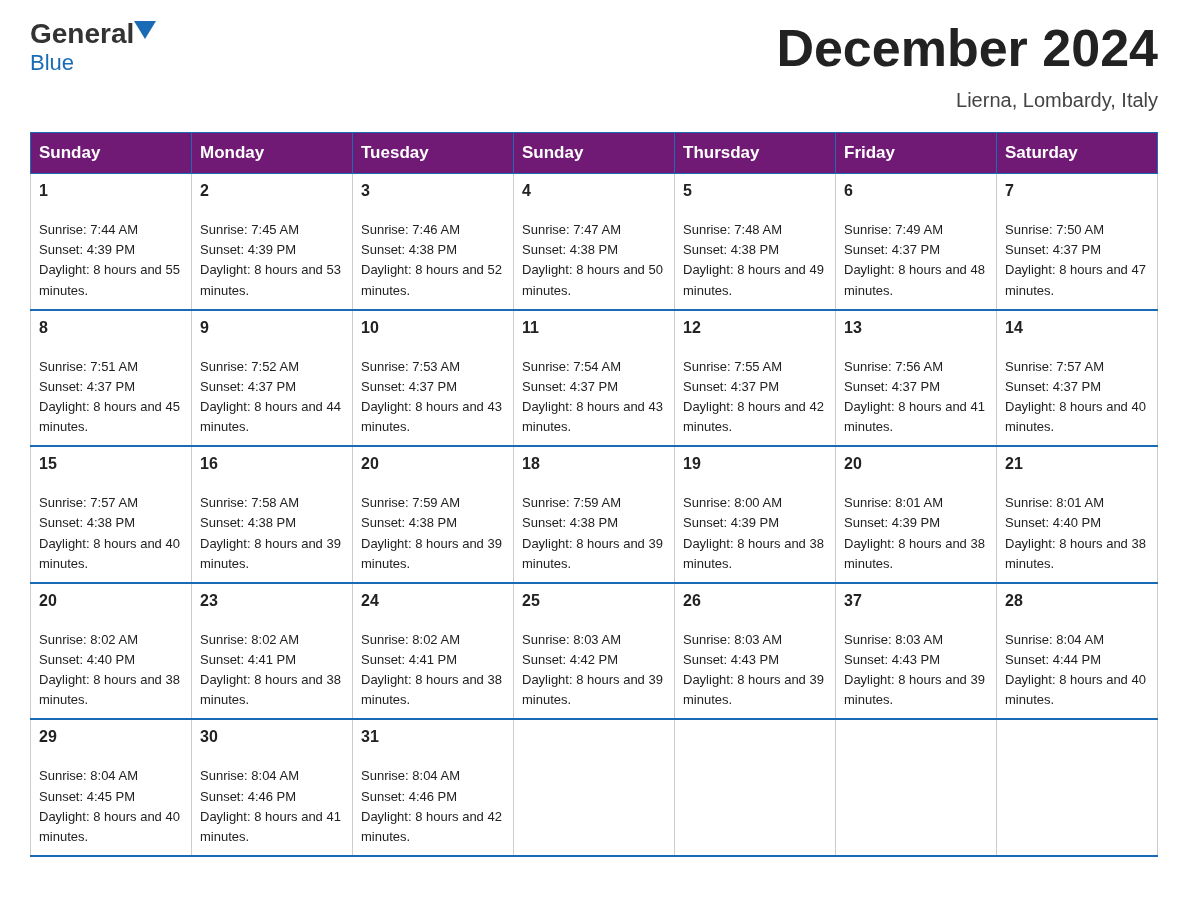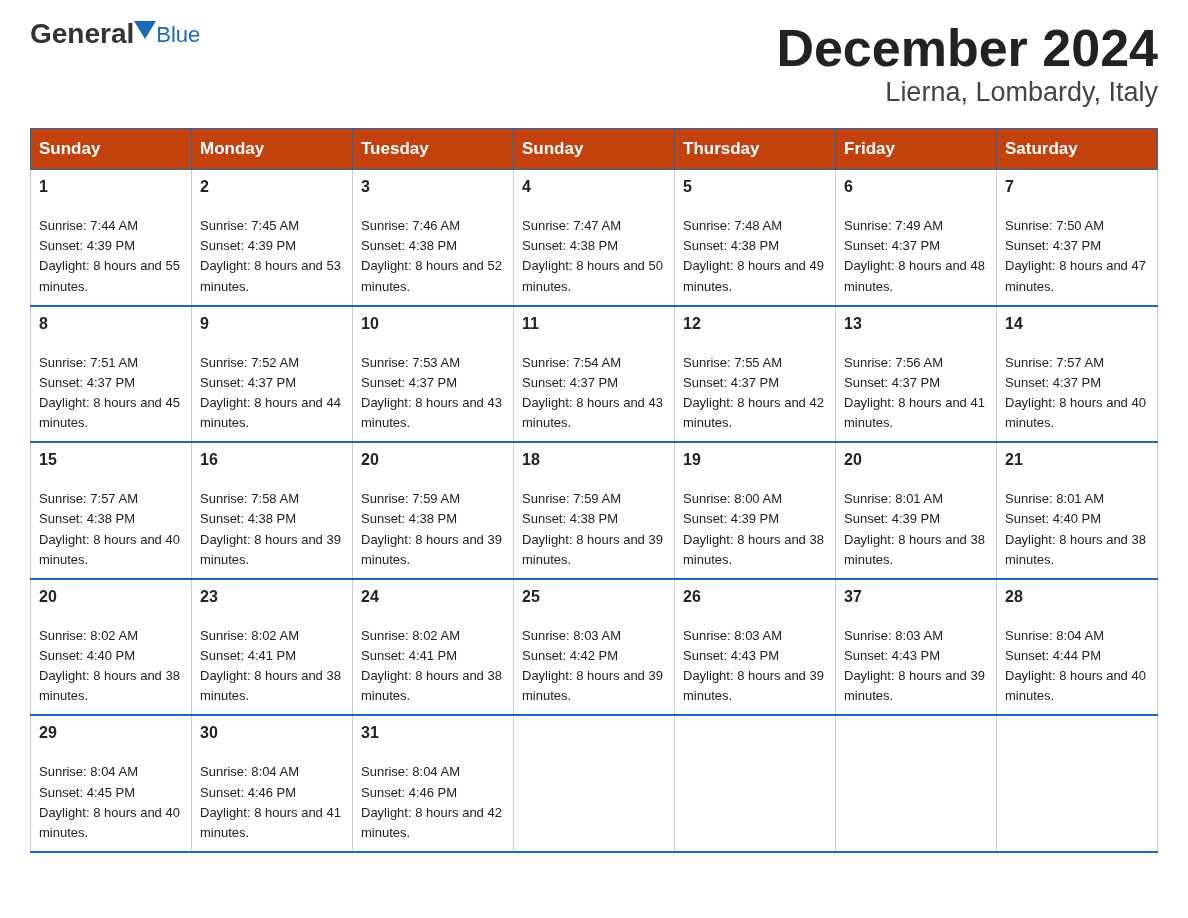--- a/index.html
+++ b/index.html
@@ -11,21 +11,21 @@
       padding: 20px 30px;
     }
     .header {
       display: flex;
       justify-content: space-between;
       align-items: flex-start;
       margin-bottom: 20px;
     }
     .logo {
       display: flex;
-      flex-direction: row;
+      flex-direction: column;
       align-items: flex-start;
     }
     .logo-text {
       font-size: 28px;
       font-weight: bold;
       color: #333;
       line-height: 1;
     }
     .logo-bottom {
       font-size: 22px;
@@ -37,31 +37,31 @@
       text-align: right;
     }
     .month-title {
       font-size: 52px;
       font-weight: bold;
       color: #222;
       line-height: 1.1;
       margin-left: 38px;
     }
     .location {
-      font-size: 27px;
+      font-size: 20px;
       color: #444;
-      margin-top: 0;
+      margin-top: 12px;
     }
     table {
       width: 100%;
       border-collapse: collapse;
       table-layout: fixed;
     }
     thead th {
-      background: #c2410c;
+      background: #701a75;
       color: #fff;
       font-size: 17px;
       font-weight: bold;
       padding: 10px 8px;
       text-align: left;
       border: 1px solid #1a6bb5;
     }
     tbody td {
       vertical-align: top;
       padding: 8px 8px;

